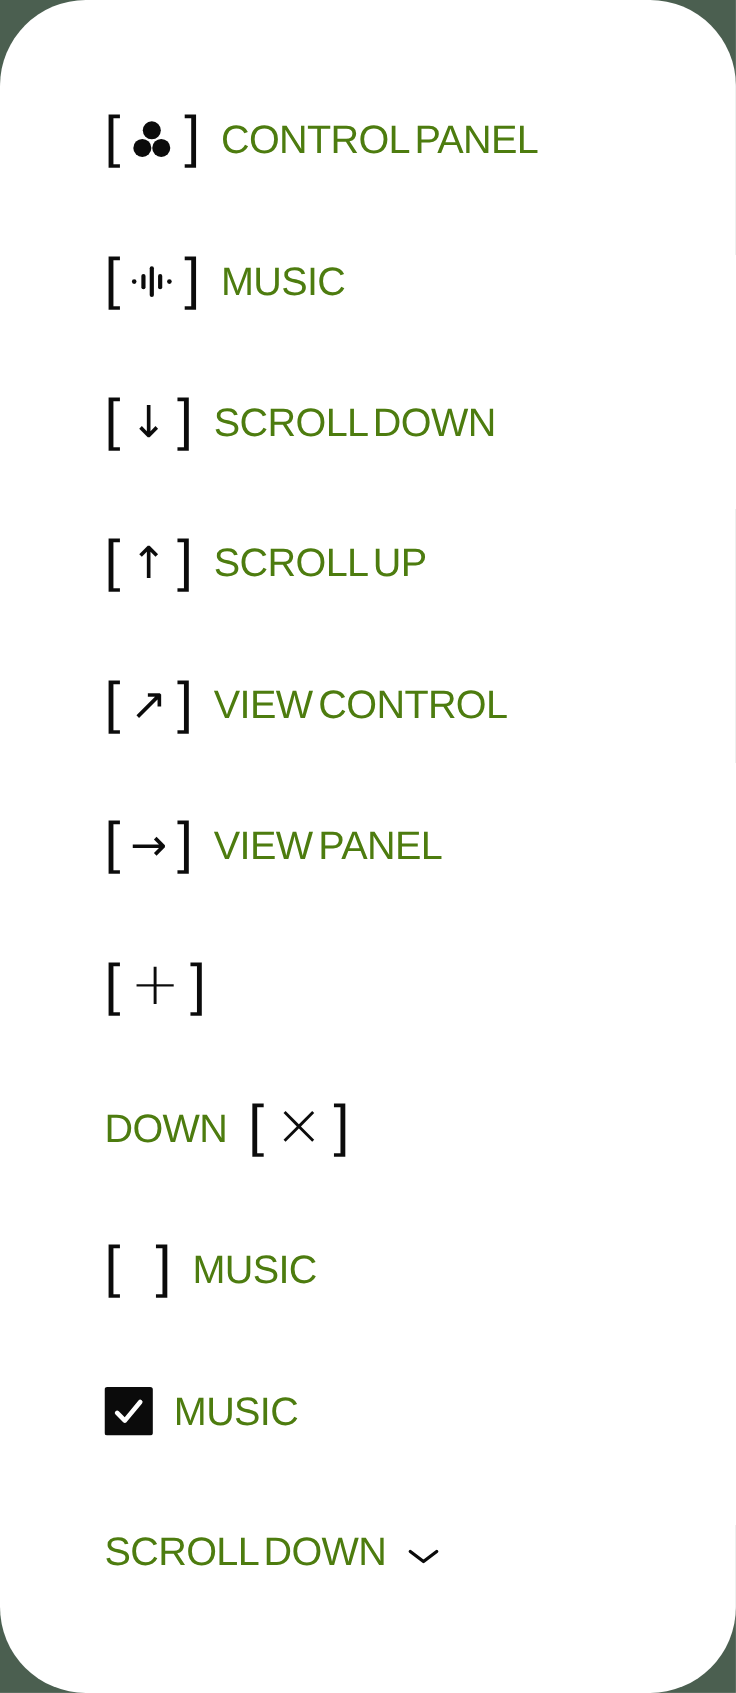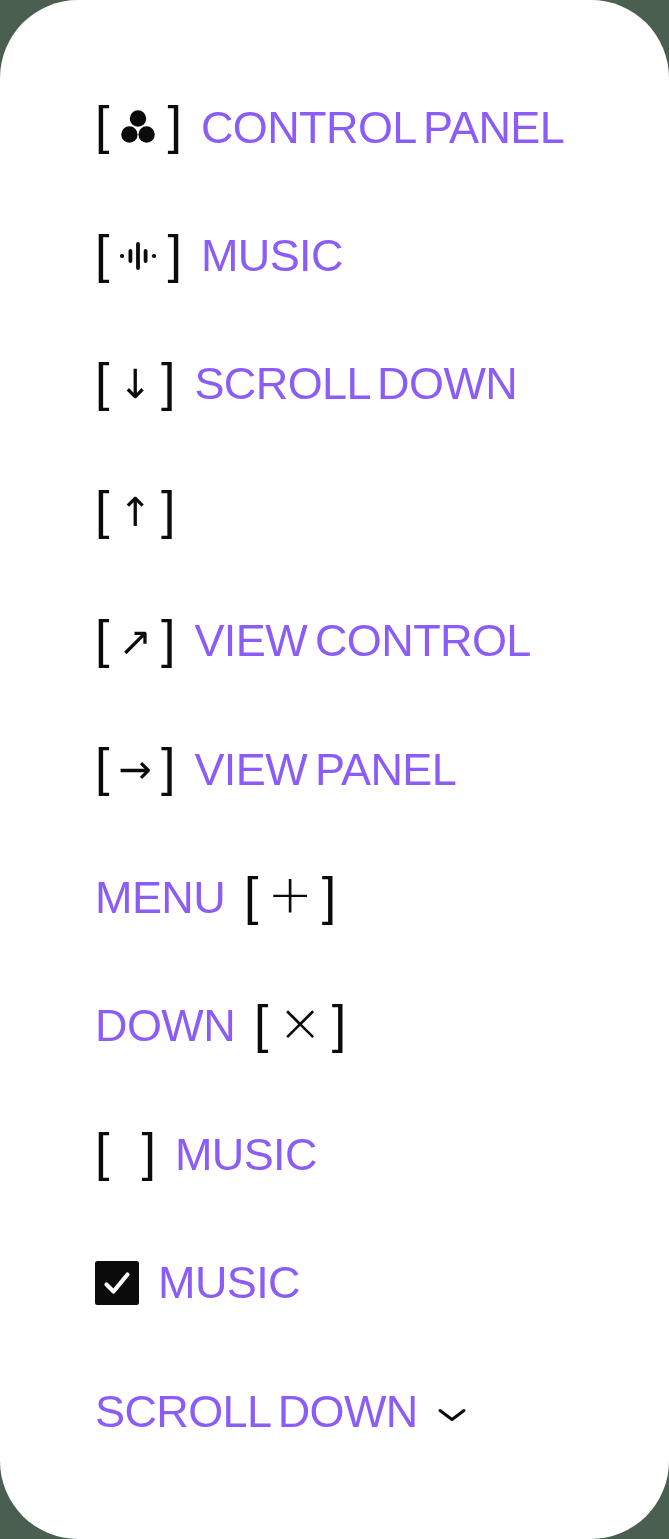--- a/index.html
+++ b/index.html
@@ -29,25 +29,25 @@
   .menu-item {
     height: 128.4px;
     display: flex;
     align-items: center;
     gap: 19px;
     color: #0B0B0B;
     cursor: pointer;
     white-space: nowrap;
   }
   .item-label {
-    font-size: 45px;
+    font-size: 36px;
     letter-spacing: -0.6px;
     word-spacing: -4px;
     line-height: 1;
-    color: #8b5cf6;
+    color: #4d7c0f;
   }
   .bracket-group {
     display: flex;
     align-items: center;
     gap: 9px;
   }
   .bracket {
     font-size: 52px;
     line-height: 1;
     font-weight: 400;
@@ -120,20 +120,21 @@
         <span class="item-label">SCROLL DOWN</span>
       </div>
       <div class="menu-item">
         <span class="bracket-group">
           <span class="bracket">[</span>
           <span class="icon-slot">
             <span class="glyph">↑</span>
           </span>
           <span class="bracket">]</span>
         </span>
+        <span class="item-label">SCROLL UP</span>
       </div>
       <div class="menu-item">
         <span class="bracket-group">
           <span class="bracket">[</span>
           <span class="icon-slot">
             <span class="glyph">↗</span>
           </span>
           <span class="bracket">]</span>
         </span>
         <span class="item-label">VIEW CONTROL</span>
@@ -142,21 +143,20 @@
         <span class="bracket-group">
           <span class="bracket">[</span>
           <span class="icon-slot">
             <span class="glyph">→</span>
           </span>
           <span class="bracket">]</span>
         </span>
         <span class="item-label">VIEW PANEL</span>
       </div>
       <div class="menu-item">
-        <span class="item-label">MENU</span>
         <span class="bracket-group">
           <span class="bracket">[</span>
           <span class="icon-slot">
             <span class="glyph glyph-large">+</span>
           </span>
           <span class="bracket">]</span>
         </span>
       </div>
       <div class="menu-item">
         <span class="item-label">DOWN</span>

